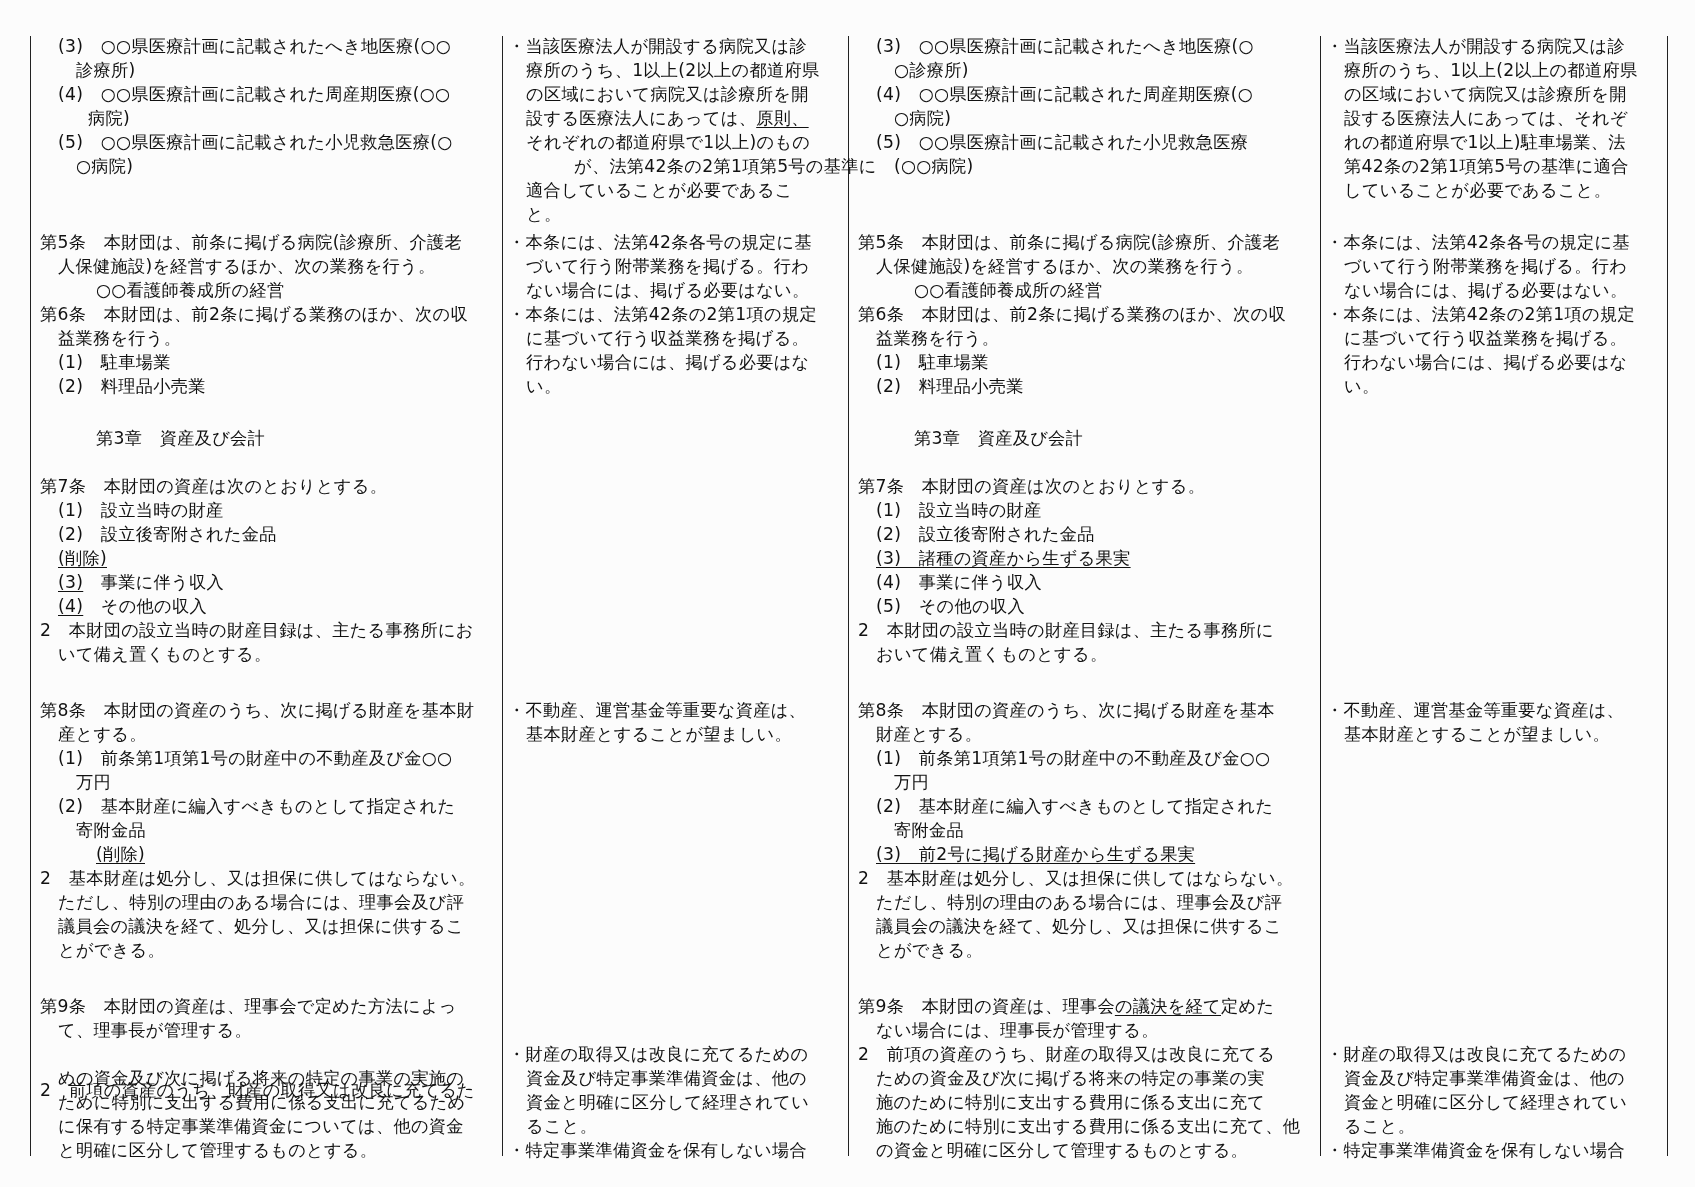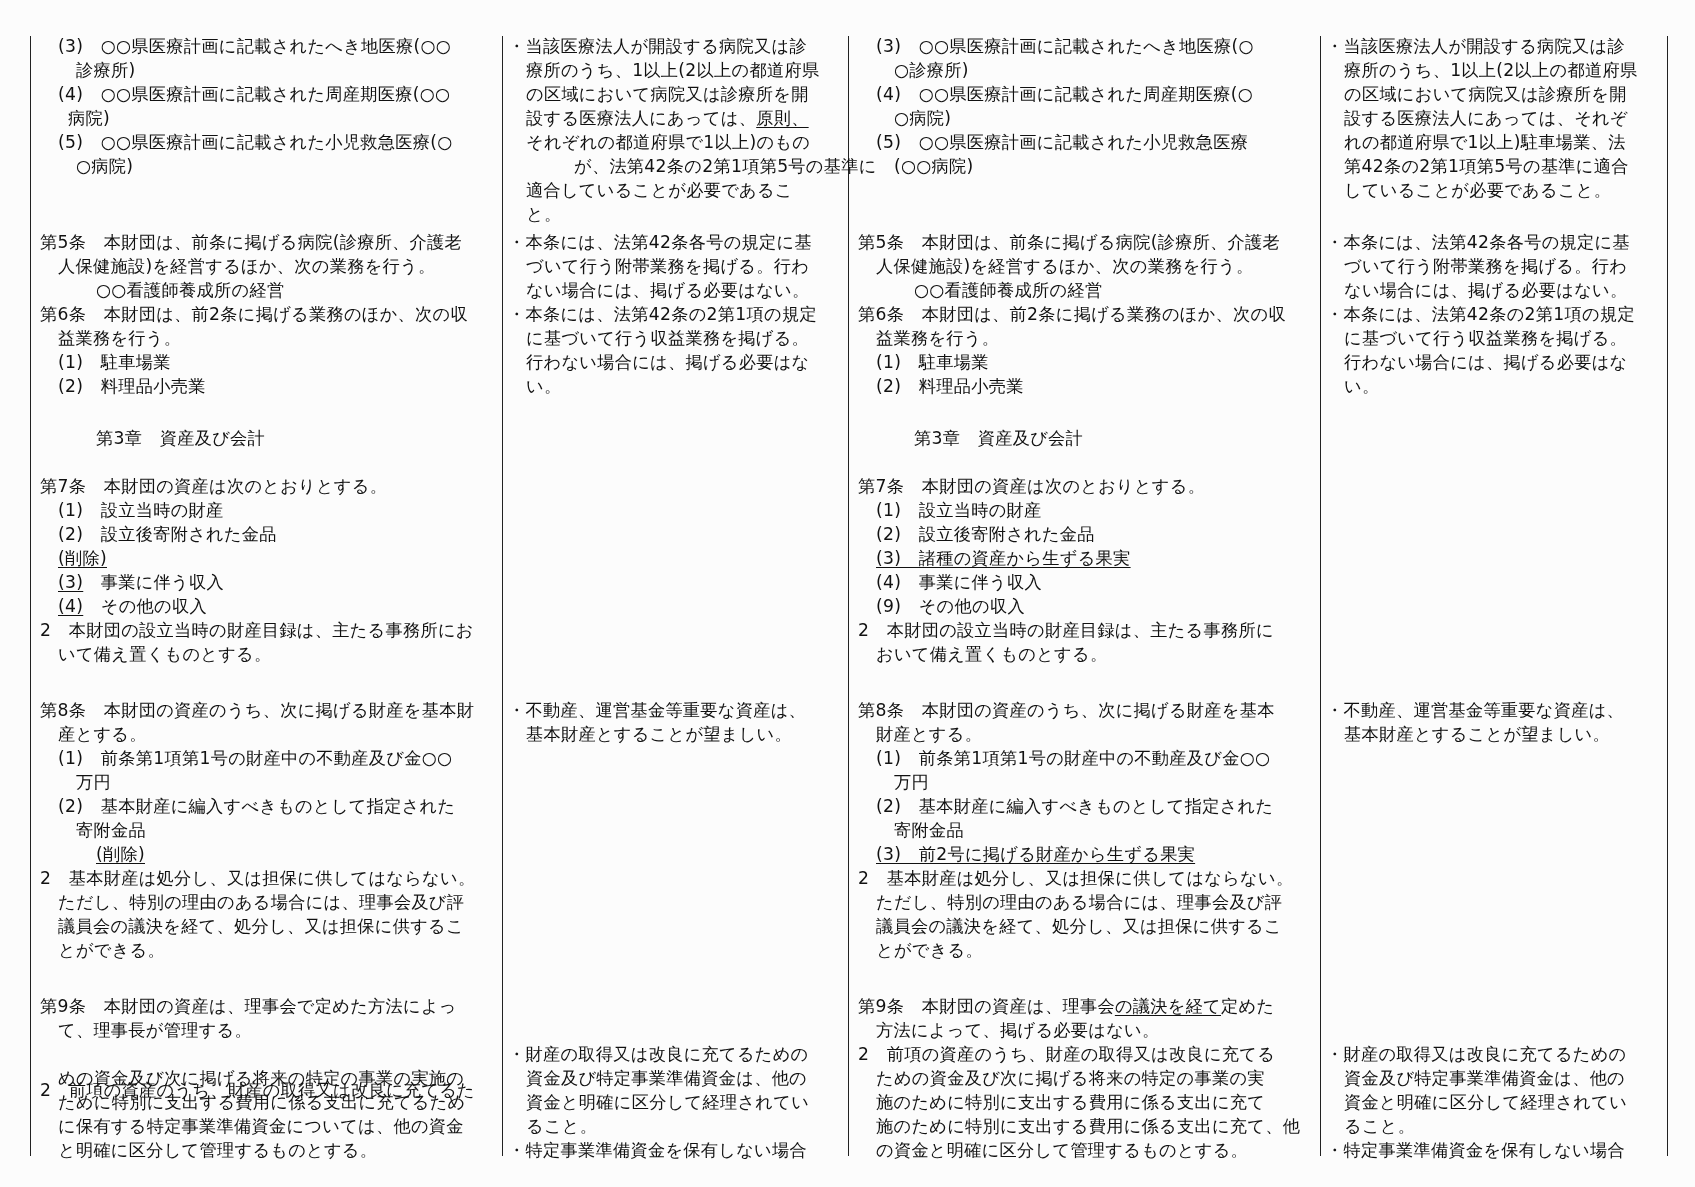--- a/index.html
+++ b/index.html
@@ -17,21 +17,21 @@
   <div class="vline" style="left:30px"></div>
   <div class="vline" style="left:502px"></div>
   <div class="vline" style="left:848px"></div>
   <div class="vline" style="left:1320px"></div>
   <div class="vline" style="left:1667px"></div>
 
   <div class="col" id="col0" style="left:32px;width:468px">
       <div class="ln" style="top: 0px; left: 26px;"><span>(3)　○○県医療計画に記載されたへき地医療(○○</span></div>
       <div class="ln" style="top: 24px; left: 44px;"><span>診療所)</span></div>
       <div class="ln" style="top: 48px; left: 26px;"><span>(4)　○○県医療計画に記載された周産期医療(○○</span></div>
-      <div class="ln" style="top: 72px; left: 36px;"><span>病院)</span></div>
+      <div class="ln" style="top: 72px; left: 56px;"><span>病院)</span></div>
       <div class="ln" style="top: 96px; left: 26px;"><span>(5)　○○県医療計画に記載された小児救急医療(○</span></div>
       <div class="ln" style="top: 120px; left: 44px;"><span>○病院)</span></div>
       <div class="ln" style="top: 196px; left: 8px;"><span>第5条　本財団は、前条に掲げる病院(診療所、介護老</span></div>
       <div class="ln" style="top: 220px; left: 26px;"><span>人保健施設)を経営するほか、次の業務を行う。</span></div>
       <div class="ln" style="top: 244px; left: 64px;"><span>○○看護師養成所の経営</span></div>
       <div class="ln" style="top: 268px; left: 8px;"><span>第6条　本財団は、前2条に掲げる業務のほか、次の収</span></div>
       <div class="ln" style="top: 292px; left: 26px;"><span>益業務を行う。</span></div>
       <div class="ln" style="top: 316px; left: 26px;"><span>(1)　駐車場業</span></div>
       <div class="ln" style="top: 340px; left: 26px;"><span>(2)　料理品小売業</span></div>
       <div class="ln" style="top: 392px; left: 64px;"><span>第3章　資産及び会計</span></div>
@@ -99,36 +99,36 @@
       <div class="ln" style="top: 268px; left: 8px;"><span>第6条　本財団は、前2条に掲げる業務のほか、次の収</span></div>
       <div class="ln" style="top: 292px; left: 26px;"><span>益業務を行う。</span></div>
       <div class="ln" style="top: 316px; left: 26px;"><span>(1)　駐車場業</span></div>
       <div class="ln" style="top: 340px; left: 26px;"><span>(2)　料理品小売業</span></div>
       <div class="ln" style="top: 392px; left: 64px;"><span>第3章　資産及び会計</span></div>
       <div class="ln" style="top: 440px; left: 8px;"><span>第7条　本財団の資産は次のとおりとする。</span></div>
       <div class="ln" style="top: 464px; left: 26px;"><span>(1)　設立当時の財産</span></div>
       <div class="ln" style="top: 488px; left: 26px;"><span>(2)　設立後寄附された金品</span></div>
       <div class="ln" style="top: 512px; left: 26px;"><span class="u">(3)　諸種の資産から生ずる果実</span></div>
       <div class="ln" style="top: 536px; left: 26px;"><span>(4)　事業に伴う収入</span></div>
-      <div class="ln" style="top: 560px; left: 26px;"><span>(9)　その他の収入</span></div>
+      <div class="ln" style="top: 560px; left: 26px;"><span>(5)　その他の収入</span></div>
       <div class="ln" style="top: 584px; left: 8px;"><span>2　本財団の設立当時の財産目録は、主たる事務所に</span></div>
       <div class="ln" style="top: 608px; left: 26px;"><span>おいて備え置くものとする。</span></div>
       <div class="ln" style="top: 664px; left: 8px;"><span>第8条　本財団の資産のうち、次に掲げる財産を基本</span></div>
       <div class="ln" style="top: 688px; left: 26px;"><span>財産とする。</span></div>
       <div class="ln" style="top: 712px; left: 26px;"><span>(1)　前条第1項第1号の財産中の不動産及び金○○</span></div>
       <div class="ln" style="top: 736px; left: 44px;"><span>万円</span></div>
       <div class="ln" style="top: 760px; left: 26px;"><span>(2)　基本財産に編入すべきものとして指定された</span></div>
       <div class="ln" style="top: 784px; left: 44px;"><span>寄附金品</span></div>
       <div class="ln" style="top: 808px; left: 26px;"><span class="u">(3)　前2号に掲げる財産から生ずる果実</span></div>
       <div class="ln" style="top: 832px; left: 8px;"><span>2　基本財産は処分し、又は担保に供してはならない。</span></div>
       <div class="ln" style="top: 856px; left: 26px;"><span>ただし、特別の理由のある場合には、理事会及び評</span></div>
       <div class="ln" style="top: 880px; left: 26px;"><span>議員会の議決を経て、処分し、又は担保に供するこ</span></div>
       <div class="ln" style="top: 904px; left: 26px;"><span>とができる。</span></div>
       <div class="ln" style="top: 960px; left: 8px;"><span>第9条　本財団の資産は、理事会</span><span class="u">の議決を経て</span><span>定めた</span></div>
-      <div class="ln" style="top: 984px; left: 26px;"><span>方法によって、掲げる必要はない。</span></div>
+      <div class="ln" style="top: 984px; left: 26px;"><span>ない場合には、理事長が管理する。</span></div>
       <div class="ln" style="top: 1008px; left: 8px;"><span>2　前項の資産のうち、財産の取得又は改良に充てる</span></div>
       <div class="ln" style="top: 1032px; left: 26px;"><span>ための資金及び次に掲げる将来の特定の事業の実</span></div>
       <div class="ln" style="top: 1056px; left: 26px;"><span>施のために特別に支出する費用に係る支出に充て</span></div>
       <div class="ln" style="top: 1080px; left: 26px;"><span>施のために特別に支出する費用に係る支出に充て、他</span></div>
       <div class="ln" style="top: 1104px; left: 26px;"><span>の資金と明確に区分して管理するものとする。</span></div>
     </div>
   <div class="col" id="col3" style="left:1322px;width:343px">
       <div class="ln" style="top: 0px; left: 4px;"><span>・当該医療法人が開設する病院又は診</span></div>
       <div class="ln" style="top: 24px; left: 22px;"><span>療所のうち、1以上(2以上の都道府県</span></div>
       <div class="ln" style="top: 48px; left: 22px;"><span>の区域において病院又は診療所を開</span></div>

